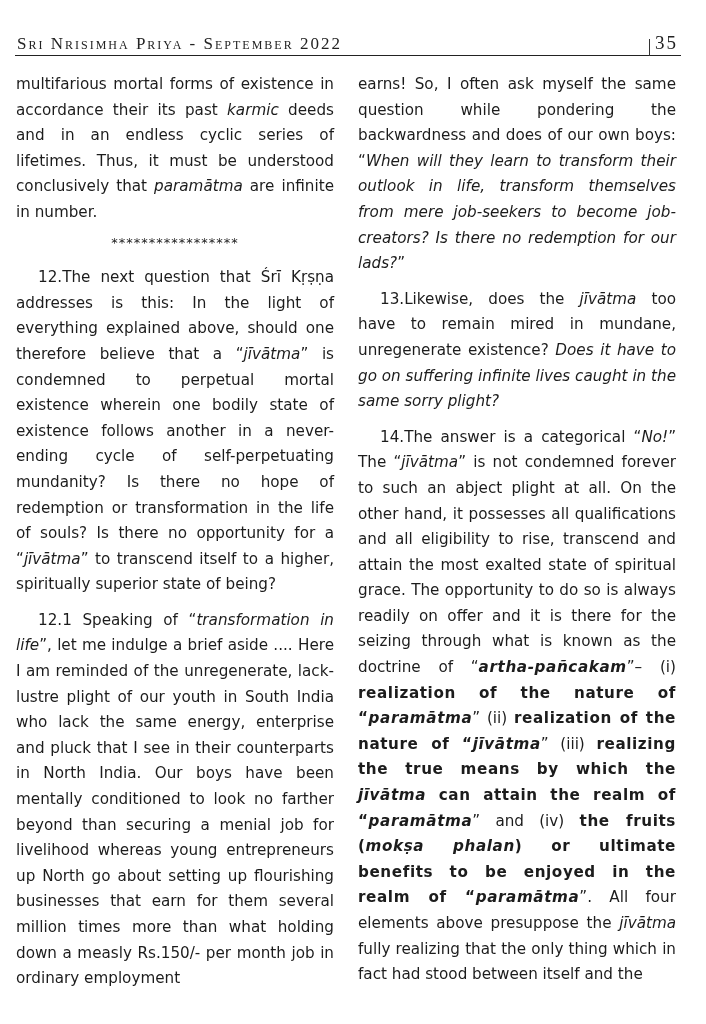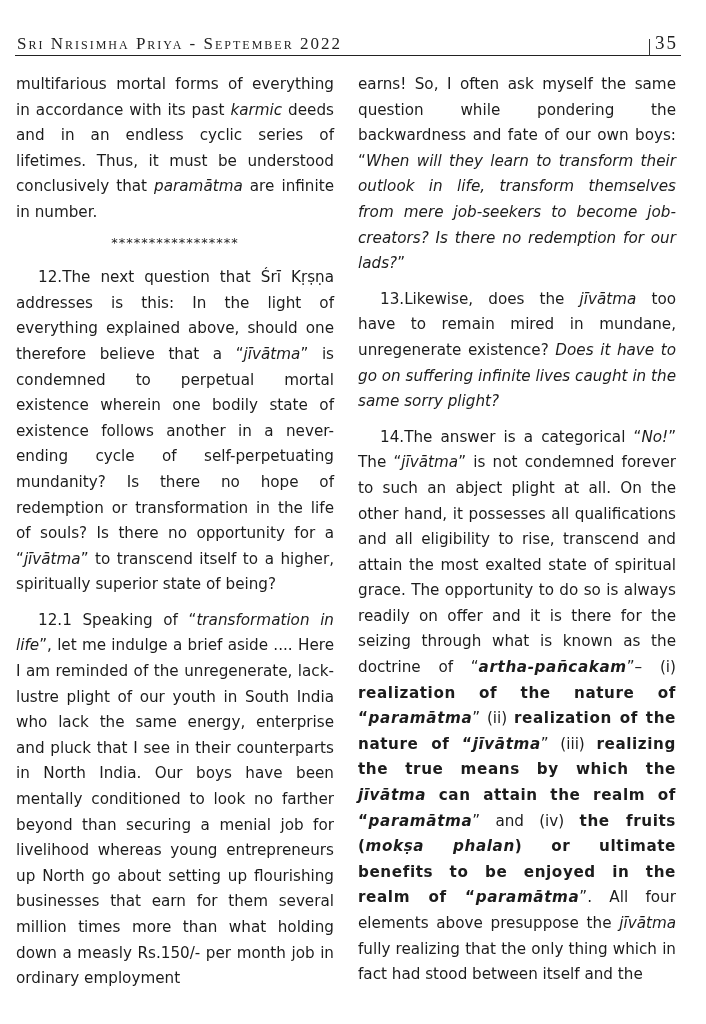--- a/index.html
+++ b/index.html
@@ -21,23 +21,23 @@
 </head>
 <body>
 
 <div class="header">
   <span class="title">Sri Nrisimha Priya - September 2022</span>
   <span class="sep"></span>
   <span class="page">35</span>
 </div>
 
 <div class="col left">
-  <p><span>multifarious mortal forms of everything in accordance with its past </span><em>karmic</em><span> deeds and in an endless cyclic series of lifetimes. Thus, it must be understood conclusively that </span><em>paramātma</em><span> are infinite in number.</span></p>
+  <p><span>multifarious mortal forms of existence in accordance their its past </span><em>karmic</em><span> deeds and in an endless cyclic series of lifetimes. Thus, it must be understood conclusively that </span><em>paramātma</em><span> are infinite in number.</span></p>
   <p class="stars">*****************</p>
   <p class="indent"><span>12.The next question that Śrī Kṛṣṇa addresses is this: In the light of everything explained above, should one therefore believe that a “</span><em>jīvātma</em><span>” is condemned to perpetual mortal existence wherein one bodily state of existence follows another in a never-ending cycle of self-perpetuating mundanity? Is there no hope of redemption or transformation in the life of souls? Is there no opportunity for a “</span><em>jīvātma</em><span>” to transcend itself to a higher, spiritually superior state of being?</span></p>
   <p class="indent gap"><span>12.1 Speaking of “</span><em>transformation in life</em><span>”, let me indulge a brief aside .... Here I am reminded of the unregenerate, lack-lustre plight of our youth in South India who lack the same energy, enterprise and pluck that I see in their counterparts in North India. Our boys have been mentally conditioned to look no farther beyond than securing a menial job for livelihood whereas young entrepreneurs up North go about setting up flourishing businesses that earn for them several million times more than what holding down a measly Rs.150/- per month job in ordinary employment</span></p>
 </div>
 
 <div class="col right">
-  <p><span>earns! So, I often ask myself the same question while pondering the backwardness and fate of our own boys: “</span><em>When will they learn to transform their outlook in life, transform themselves from mere job-seekers to become job-creators? Is there no redemption for our lads?</em><span>”</span></p>
+  <p><span>earns! So, I often ask myself the same question while pondering the backwardness and does of our own boys: “</span><em>When will they learn to transform their outlook in life, transform themselves from mere job-seekers to become job-creators? Is there no redemption for our lads?</em><span>”</span></p>
   <p class="indent gap"><span>13.Likewise, does the </span><em>jīvātma</em><span> too have to remain mired in mundane, unregenerate existence? </span><em>Does it have to go on suffering infinite lives caught in the same sorry plight?</em></p>
   <p class="indent gap"><span>14.The answer is a categorical “</span><em>No!</em><span>” The “</span><em>jīvātma</em><span>” is not condemned forever to such an abject plight at all. On the other hand, it possesses all qualifications and all eligibility to rise, transcend and attain the most exalted state of spiritual grace. The opportunity to do so is always readily on offer and it is there for the seizing through what is known as the doctrine of “</span><em class="b">artha-pañcakam</em><span>”– (i) </span><span class="b">realization of the nature of “</span><em class="b">paramātma</em><span>” (ii) </span><span class="b">realization of the nature of “</span><em class="b">jīvātma</em><span>” (iii) </span><span class="b">realizing the true means by which the </span><em class="b">jīvātma</em><span class="b"> can attain the realm of “</span><em class="b">paramātma</em><span>” and (iv) </span><span class="b">the fruits (</span><em class="b">mokṣa phalan</em><span class="b">) or ultimate benefits to be enjoyed in the realm of “</span><em class="b">paramātma</em><span>”. All four elements above presuppose the </span><em>jīvātma</em><span> fully realizing that the only thing which in fact had stood between itself and the</span></p>
 </div>
 
 </body></html>

